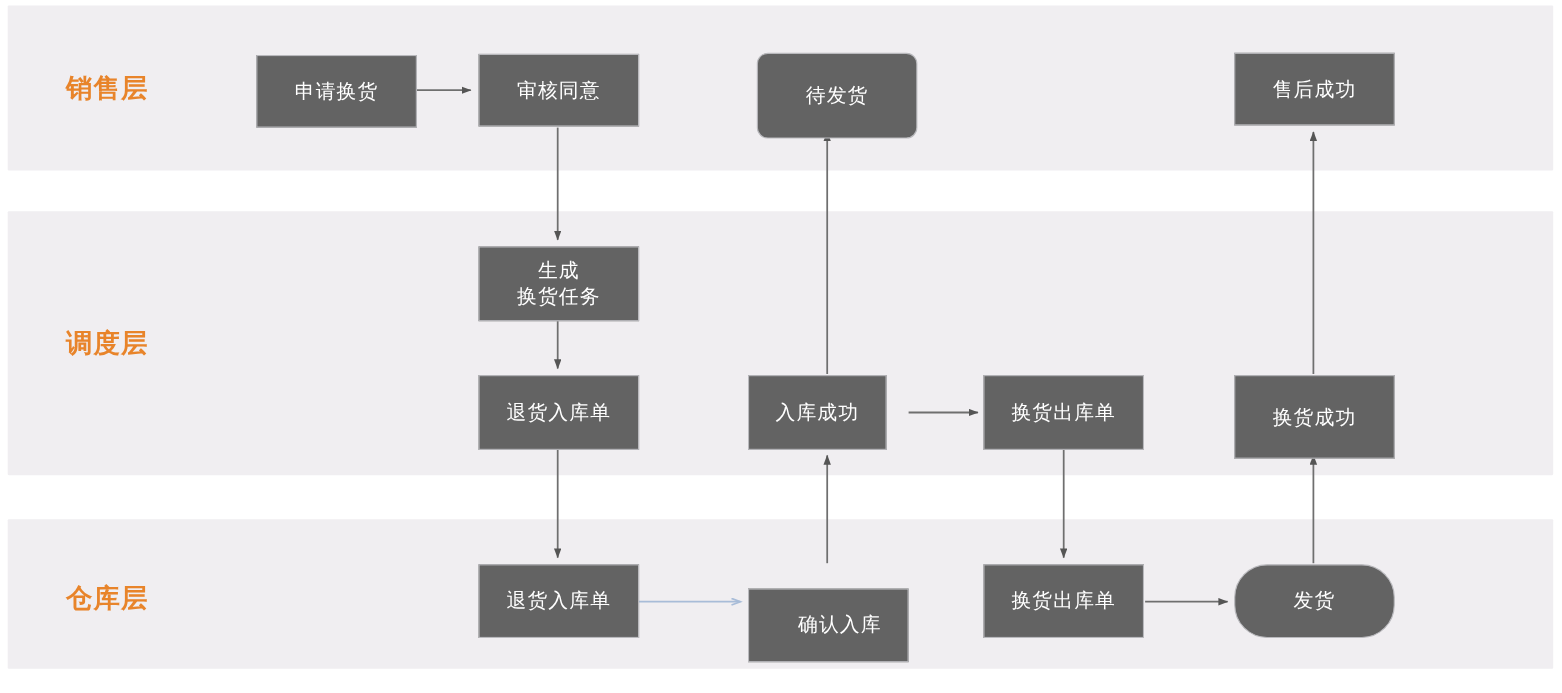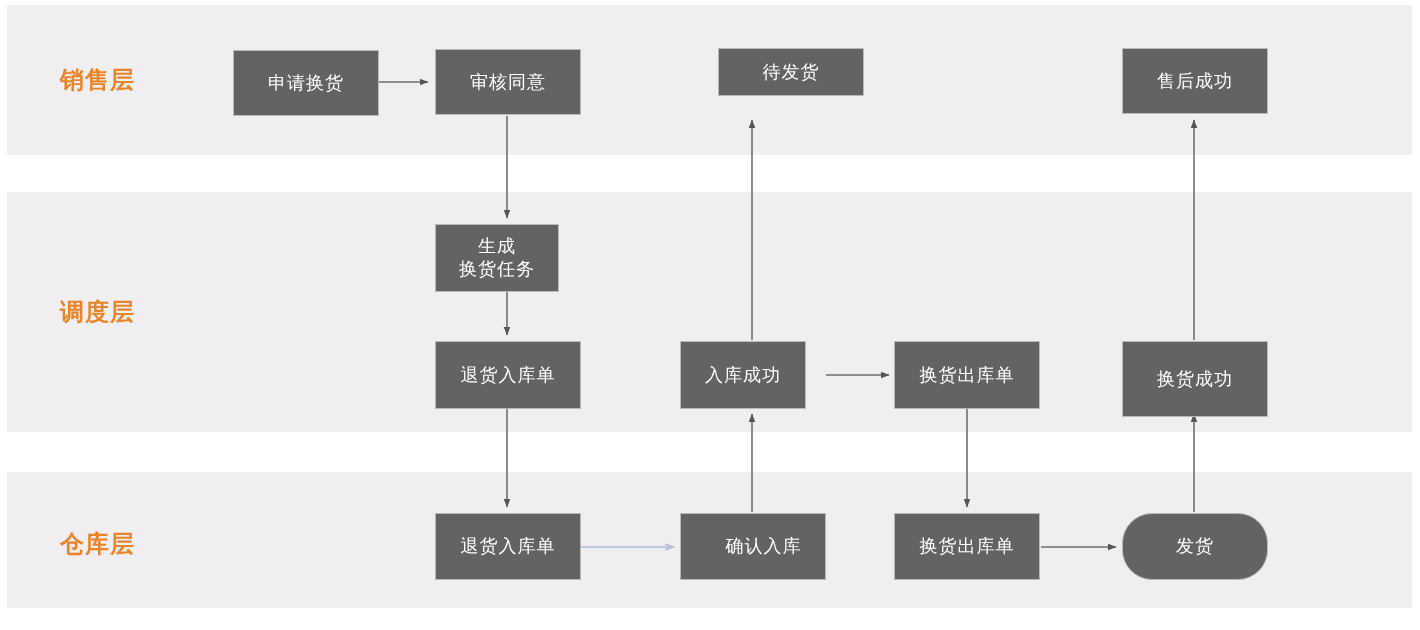--- a/index.html
+++ b/index.html
@@ -93,28 +93,28 @@
     <path class="wire" d="M752,340 L752,120" marker-end="url(#ah)"></path>
     <path class="wire" d="M826,375 L889,375" marker-end="url(#ah)"></path>
     <path class="wire" d="M967,409 L967,507" marker-end="url(#ah)"></path>
     <path class="wire" d="M1041,547 L1116,547" marker-end="url(#ah)"></path>
     <path class="wire" d="M1194,512 L1194,414" marker-end="url(#ah)"></path>
     <path class="wire" d="M1194,340 L1194,120" marker-end="url(#ah)"></path>
   </svg>
 
   <div class="node" style="left:233px;top:50px;width:146px;height:66px;">申请换货</div>
   <div class="node" style="left:435px;top:49px;width:146px;height:66px;">审核同意</div>
-  <div class="node" style="left:718px;top:48px;width:146px;height:48px;">待发货</div>
+  <div class="node" style="left:688px;top:48px;width:146px;height:78px;border-radius:10px;">待发货</div>
   <div class="node" style="left:1122px;top:48px;width:146px;height:66px;">售后成功</div>
 
-  <div class="node" style="left:435px;top:224px;width:124px;height:68px;">生成
+  <div class="node" style="left:435px;top:224px;width:146px;height:68px;">生成
 换货任务</div>
   <div class="node" style="left:435px;top:341px;width:146px;height:68px;">退货入库单</div>
   <div class="node" style="left:680px;top:341px;width:126px;height:68px;">入库成功</div>
   <div class="node" style="left:894px;top:341px;width:146px;height:68px;">换货出库单</div>
   <div class="node" style="left:1122px;top:341px;width:146px;height:76px;">换货成功</div>
 
   <div class="node" style="left:435px;top:513px;width:146px;height:67px;">退货入库单</div>
-  <div class="node" style="left:680px;top:513px;width:146px;height:67px;padding-left:21px;">确认入库</div>
+  <div class="node" style="left:680px;top:535px;width:146px;height:67px;padding-left:21px;">确认入库</div>
   <div class="node" style="left:894px;top:513px;width:146px;height:67px;">换货出库单</div>
   <div class="node" style="left:1122px;top:513px;width:146px;height:67px;border-radius:30px;">发货</div>
 
 </div>
 
 </body></html>

